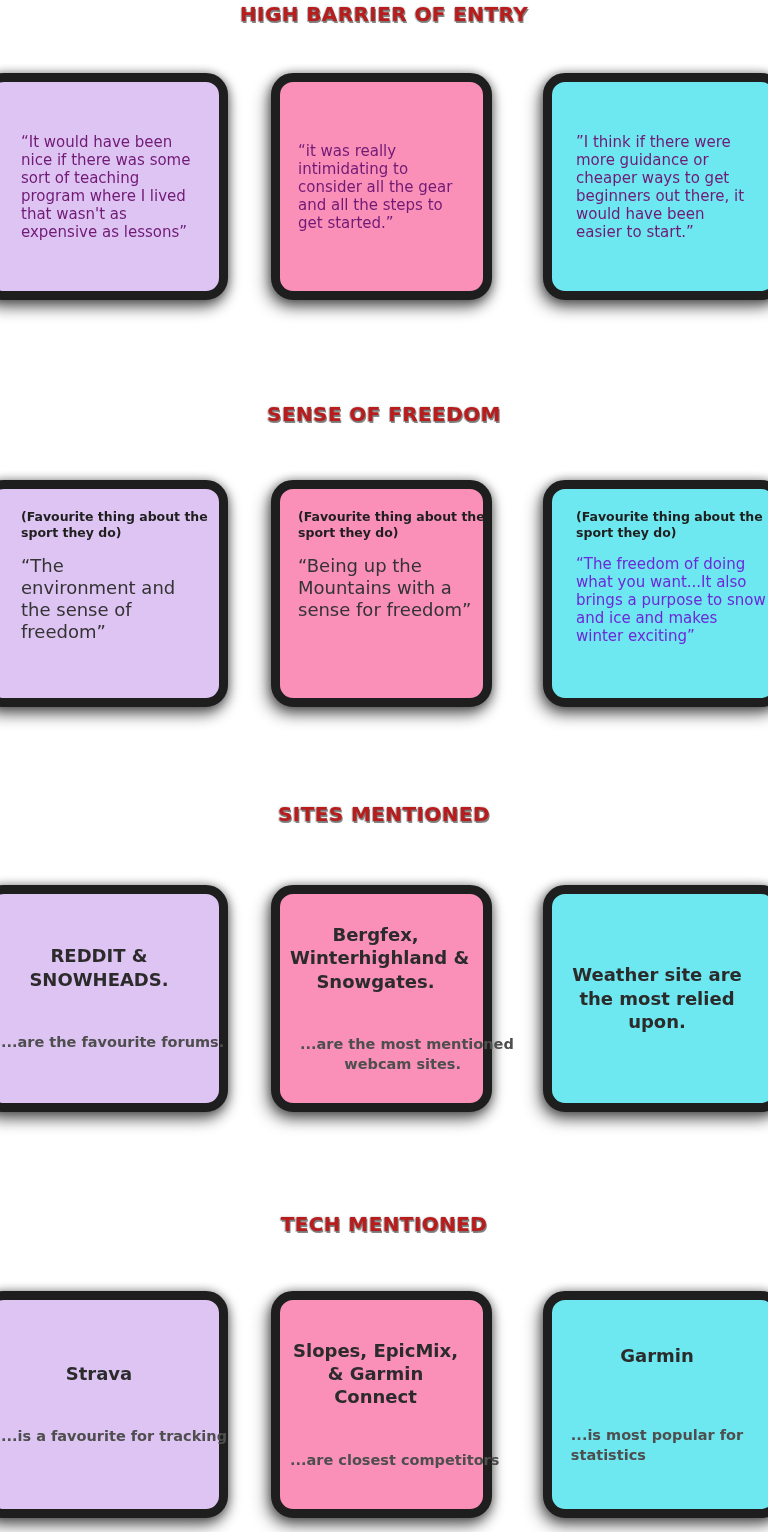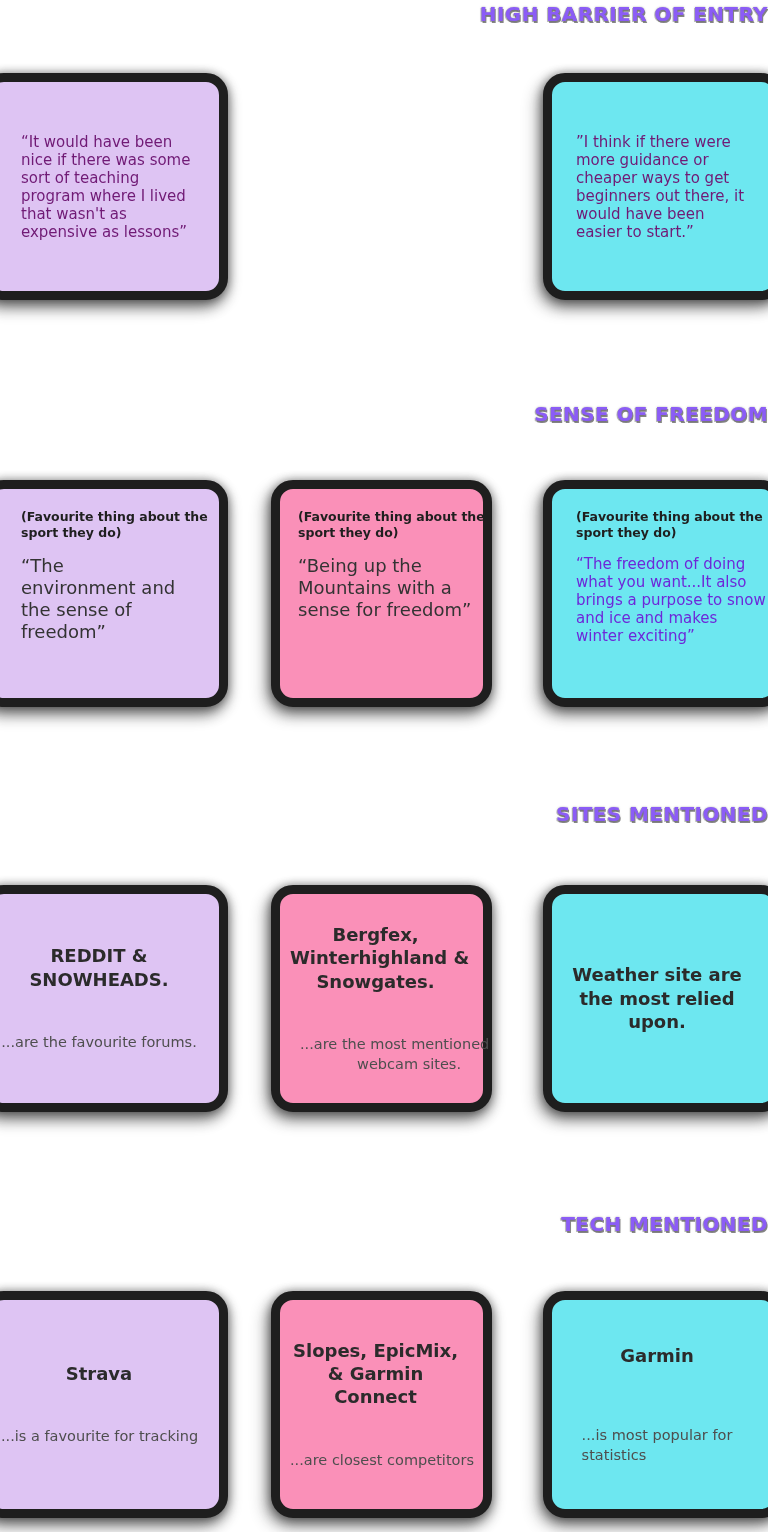--- a/index.html
+++ b/index.html
@@ -7,23 +7,23 @@
     position:relative;
     width:768px; height:1532px;
     background:#ffffff;
     overflow:hidden;
     font-family:"DejaVu Sans", sans-serif;
   }
 
   
   .heading {
     position:absolute; left:0; width:100%;
-    margin:0; text-align:right;
+    margin:0; text-align:center;
     font-size:20px; font-weight:800; letter-spacing:0.4px;
-    color:#8b5cf6;
+    color:#b91c1c;
     text-shadow: 1px 2px 0 rgba(110,110,110,0.85),
                 -1px 1px 0 rgba(130,130,130,0.55),
                  0 0 2px rgba(100,100,100,0.55);
     font-family:"DejaVu Sans", sans-serif;
   }
   #h1{top:2px} #h2{top:402px} #h3{top:802px} #h4{top:1212px}
 
   .row { position:absolute; left:0; width:100%; height:227px; }
   #row1{top:73px} #row2{top:480px} #row3{top:885px} #row4{top:1291px}
 
@@ -55,41 +55,50 @@
   .pos-c .qpad { padding-left:24px; padding-right:8px; }
   .tpad { padding-left:10px; padding-right:22px; }
 
   .quote-sm, .quote-lg, .quote-md, .label, .title, .subtitle { margin:0; white-space:pre; }
 
   .quote-sm { font-size:15px; line-height:1.2;  font-weight:500; color:#701a75; }
   .quote-lg { font-size:18px; line-height:1.22; font-weight:500; color:#333333; }
   .quote-md { font-size:15px; line-height:1.2;  font-weight:500; color:#6d28d9; }
   .label    { font-size:12.5px; line-height:1.28; font-weight:700; color:#1f1f1f; margin-bottom:14px; }
   .title    { font-size:18px; line-height:1.3; font-weight:700; color:#2b2b2b; text-align:center; }
-  .subtitle { font-size:14.5px; line-height:1.34; font-weight:400; color:#4e4e4e; margin-top:42px; }
+  .subtitle { font-size:14.5px; line-height:1.34; font-weight:700; color:#4e4e4e; margin-top:42px; }
   .sub-center { text-align:center; }
   .sub-left   { text-align:right; padding-left:10px; }
   .sub-block-wrap { text-align:center; margin-top:42px; }
   .sub-block-wrap .subtitle { display:inline-block; text-align:left; margin-top:17px; }
 </style>
 </head>
 <body>
 
 <div class="page">
 
   <h2 class="heading" id="h1">HIGH BARRIER OF ENTRY</h2>
   <div class="row" id="row1">
     <div class="card purple pos-a">
       <div class="content v-center qpad">
         <p class="quote-sm">“It would have been
 nice if there was some
 sort of teaching
 program where I lived
 that wasn't as
 expensive as lessons”</p>
+      </div>
+    </div>
+    <div class="card pink pos-b">
+      <div class="content v-center qpad">
+        <p class="quote-sm">“it was really
+intimidating to
+consider all the gear
+and all the steps to
+get started.”</p>
       </div>
     </div>
     <div class="card cyan pos-c">
       <div class="content v-center qpad">
         <p class="quote-sm">”I think if there were
 more guidance or
 cheaper ways to get
 beginners out there, it
 would have been
 easier to start.”</p>

